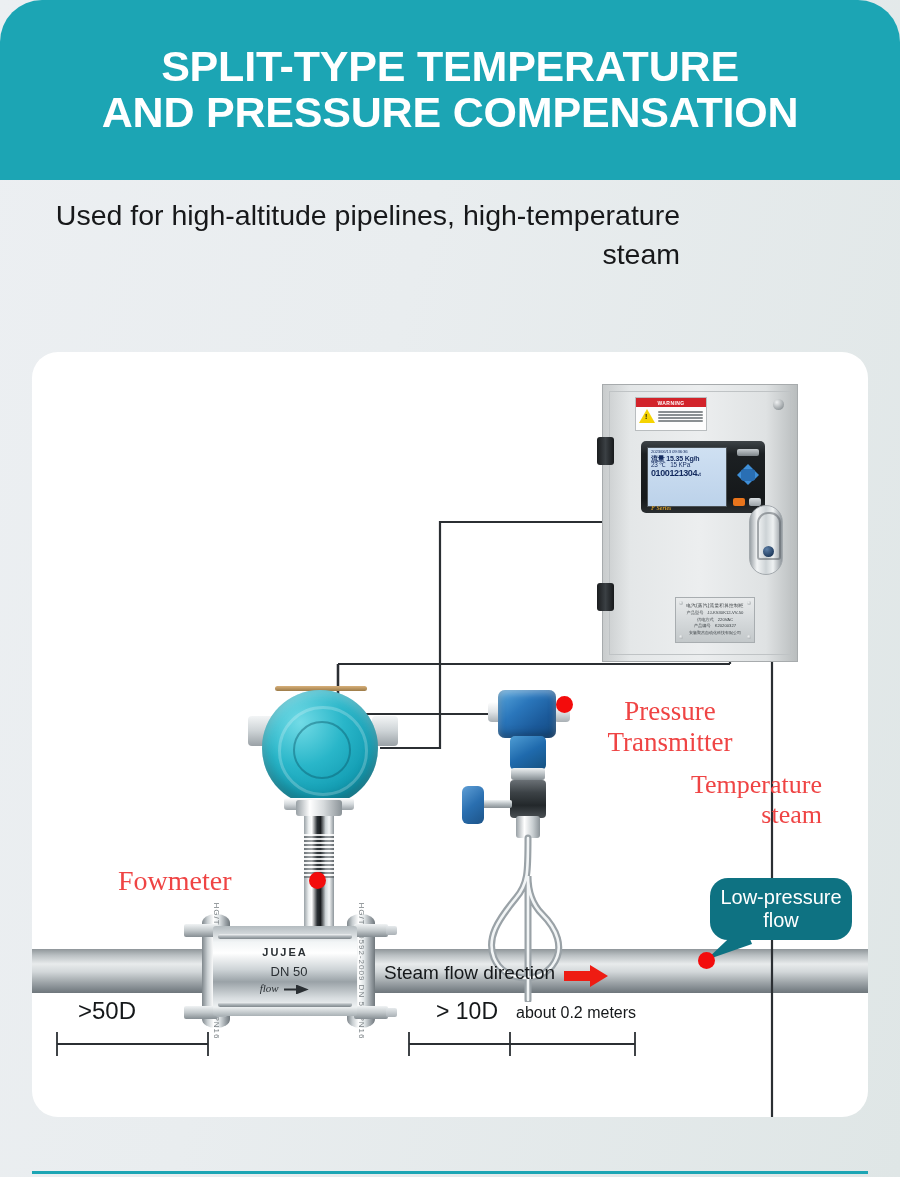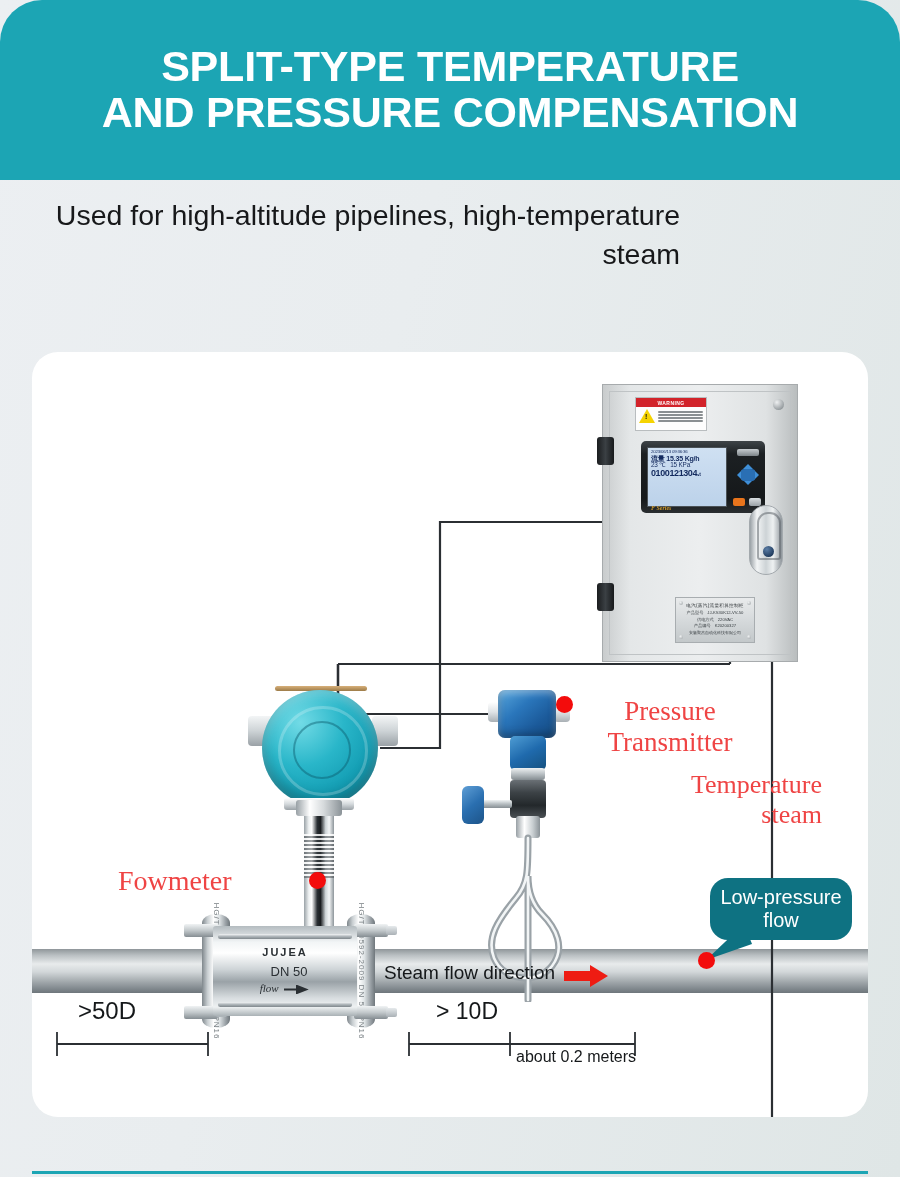--- a/index.html
+++ b/index.html
@@ -415,21 +415,21 @@
     font-family: "Liberation Sans", sans-serif;
   }
 
   
   .dim-txt {
     position: absolute; color: #15181a;
     font-family: "Liberation Sans", sans-serif;
   }
   .d50  { left: 46px;  top: 645px; font-size: 24px; }
   .d10  { left: 404px; top: 646px; font-size: 23px; }
-  .d02  { left: 484px; top: 652px; font-size: 16px; margin-top: 44px; }
+  .d02  { left: 484px; top: 652px; font-size: 16px; }
   .steamdir { left: 352px; top: 610px; font-size: 19px; }
 
   .redarrow { position: absolute; left: 532px; top: 612px; }
 </style>
 </head>
 <body>
 
 <div class="page">
 
   <div class="header">

